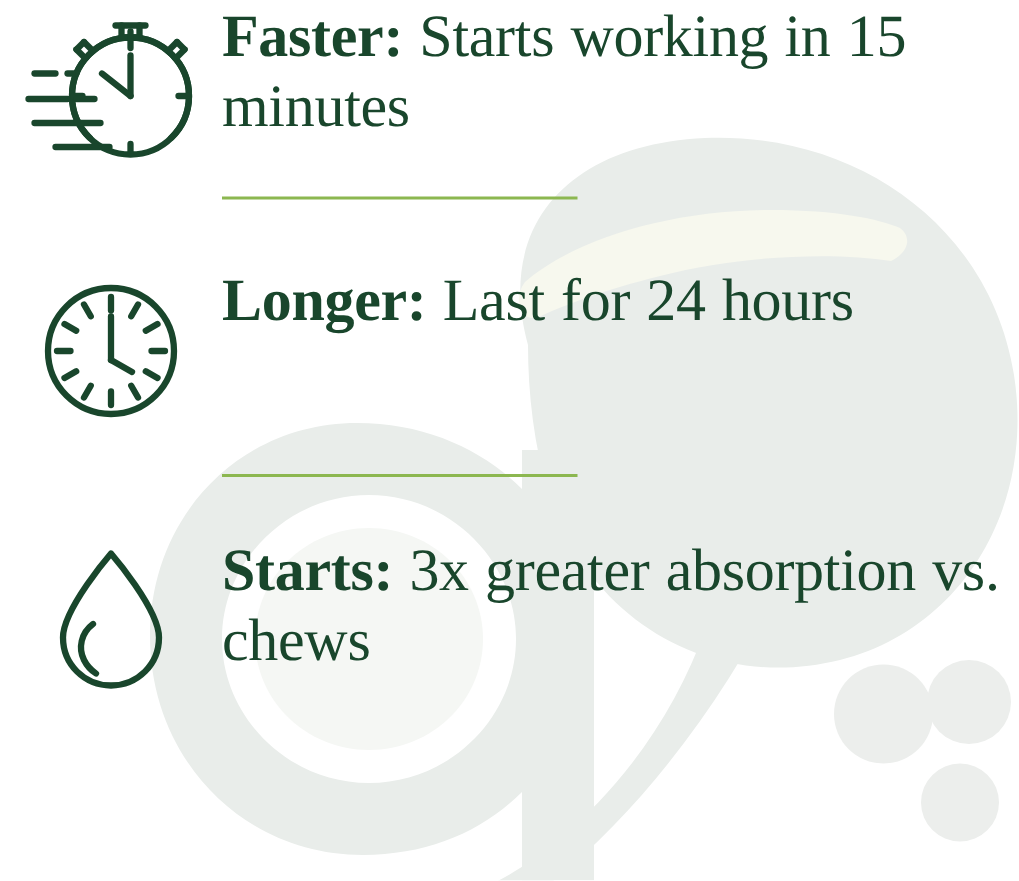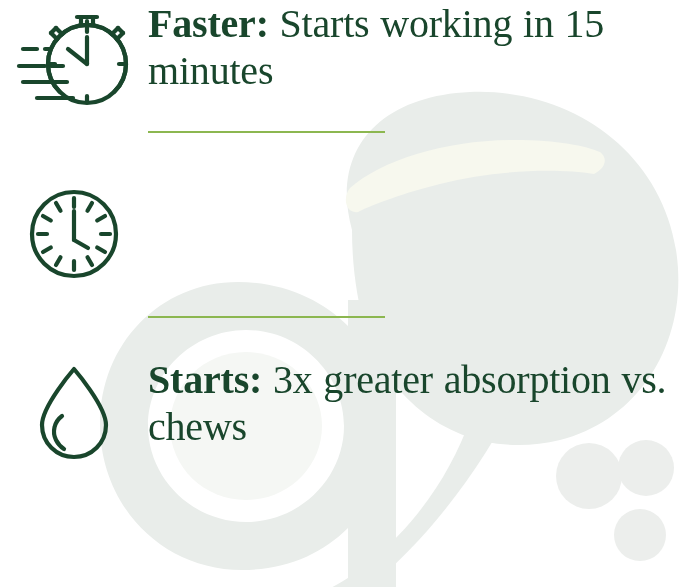--- a/index.html
+++ b/index.html
@@ -226,20 +226,23 @@
             <path d="M 19 68 L 26.8 63.5"></path>
             <path d="M 14 50 L 23 50"></path>
             <path d="M 19 32 L 26.8 36.5"></path>
             <path d="M 32 19 L 36.5 26.8"></path>
 
             <path d="M 50 56 L 50 27"></path>
             <path d="M 50 56 L 64 64"></path>
           </g>
         </svg>
       </div>
+      <div class="text-cell">
+        <p class="benefit-text"><span class="benefit-label">Longer:</span><span> Last for 24 hours</span></p>
+      </div>
     </div>
 
     <div class="benefit-row row-better">
       <div class="icon-cell">
         <svg class="icon-svg" width="84" height="100" viewBox="0 0 84 100" aria-hidden="true">
           <g fill="none" stroke="#19462c" stroke-width="4.2" stroke-linecap="round" stroke-linejoin="round">
 
             <path d="M 42 7
                      C 42 7, 74 44, 74 63
                      C 74 81, 59.6 95, 42 95

